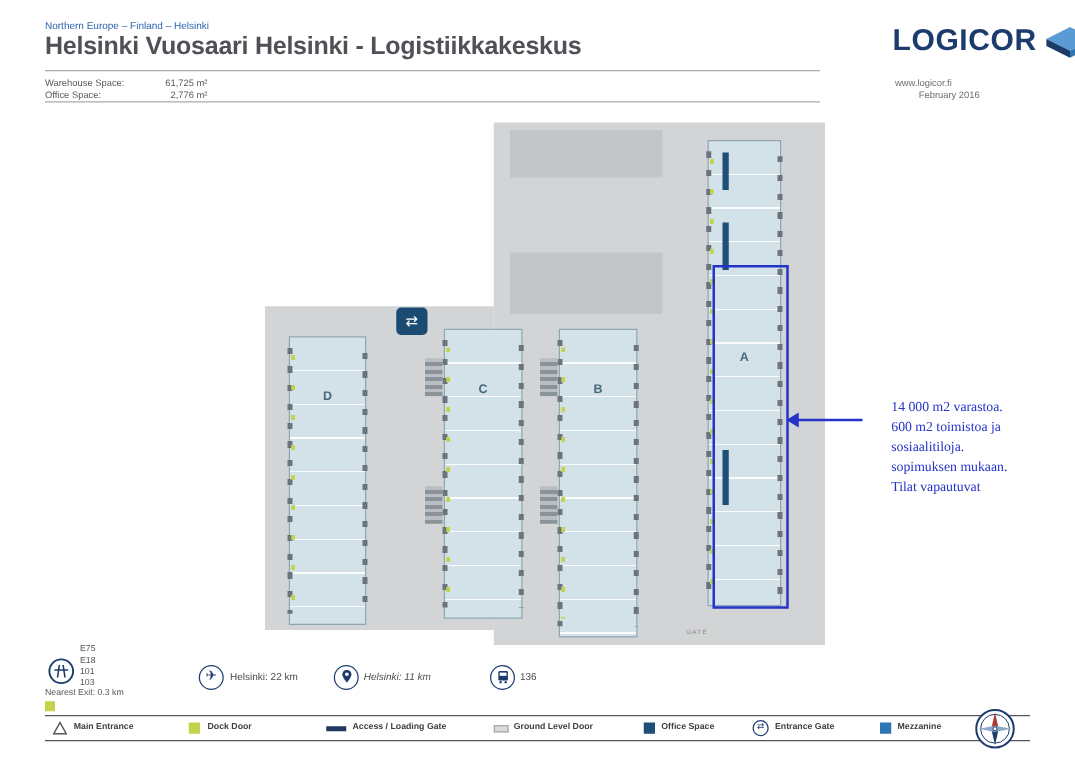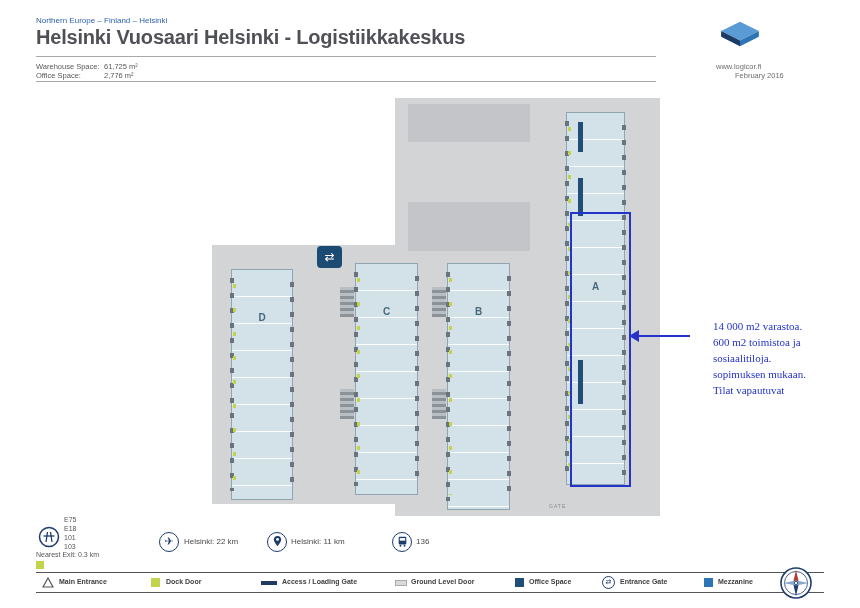--- a/index.html
+++ b/index.html
@@ -7,21 +7,21 @@
         font-family:"Liberation Sans",sans-serif;color:#58595b;}
 
   
   .breadcrumb{position:absolute;left:36px;top:16px;font-size:8px;color:#2e64ad;}
   .title{position:absolute;left:36px;top:26px;font-size:20px;font-weight:bold;color:#505156;letter-spacing:-.2px;}
   .rule{position:absolute;height:1px;background:#a7a9ac;}
   .rule-title{left:36px;top:56px;width:620px;}
   .rule-stats{left:36px;top:81px;width:620px;}
   .stat-row{position:absolute;left:36px;font-size:7.5px;color:#58595b;}
   .stat-row .lab{display:inline-block;width:68px;}
-  .stat-row .val{display:inline-block;width:62px;text-align:left;}
+  .stat-row .val{display:inline-block;width:62px;text-align:right;}
   .stat-1{top:62px;} .stat-2{top:71px;}
   .logo{position:absolute;left:714px;top:16px;display:flex;align-items:center;}
   .logo-text{font-size:24px;font-weight:bold;color:#1d3c6e;letter-spacing:.5px;}
   .logo svg{margin-left:5px;}
   .website{position:absolute;left:716px;top:62px;font-size:7.5px;color:#6d6e71;}
   .date{position:absolute;left:735px;top:71px;font-size:7.5px;color:#6d6e71;}
 
   
   .map-bg{position:absolute;background:#d2d4d6;}
   .bg-right{left:395px;top:98px;width:265px;height:418px;}
@@ -70,21 +70,21 @@
   .roads span{display:block;}
   .nearest{position:absolute;left:36px;top:551px;font-size:7px;color:#55565a;}
   .green-sq{position:absolute;left:36px;top:561px;width:8px;height:8px;background:#c3d34c;}
 
   .circ-icon{position:absolute;width:20px;height:20px;border:1.5px solid #1d3c6e;border-radius:50%;
         box-sizing:border-box;background:#fff;text-align:center;color:#1d3c6e;}
   .tr-plane{left:159px;top:532px;font-size:11px;line-height:17px;}
   .tr-pin{left:267px;top:532px;}
   .tr-bus{left:392px;top:532px;}
   .tr-label{position:absolute;top:537px;font-size:8px;color:#4a4b4d;}
-  .tl1{left:184px;} .tl2{left:291px;} .tl3{left:416px;text-align:center;}
+  .tl1{left:184px;} .tl2{left:291px;font-style:italic;} .tl3{left:416px;text-align:center;}
 
   
   .legend-line-top{left:36px;top:572px;width:788px;background:#55565b;}
   .legend-line-bot{left:36px;top:592px;width:788px;background:#55565b;}
   .lg-label{position:absolute;top:578px;font-size:7px;font-weight:bold;color:#3f4043;}
   .lg-tri{position:absolute;left:42px;top:577px;}
   .lg-dock{position:absolute;left:151px;top:578px;width:9px;height:9px;background:#c3d34c;}
   .lg-access{position:absolute;left:261px;top:581px;width:16px;height:4px;background:#1e3a5f;}
   .lg-ground{position:absolute;left:395px;top:580px;width:12px;height:6px;background:#d9dadc;border:1px solid #a7a9ac;box-sizing:border-box;}
   .lg-office{position:absolute;left:515px;top:578px;width:9px;height:9px;background:#1f4e79;}
@@ -105,20 +105,21 @@
   <div class="rule rule-title"></div>
   <div class="stat-row stat-1">
     <span class="lab">Warehouse Space:</span><span class="val">61,725 m²</span>
   </div>
   <div class="stat-row stat-2">
     <span class="lab">Office Space:</span><span class="val">2,776 m²</span>
   </div>
   <div class="rule rule-stats"></div>
 
   <div class="logo">
+    <span class="logo-text">LOGICOR</span>
     <svg width="42" height="34" viewBox="0 0 44 36">
       <polygon points="2,16 22,6 42,16 22,26" fill="#5b9bd5"></polygon>
       <polygon points="2,16 2,22 22,32 22,26" fill="#1b3a66"></polygon>
       <polygon points="42,16 42,22 22,32 22,26" fill="#2e75b6"></polygon>
     </svg>
   </div>
   <div class="website">www.logicor.fi</div>
   <div class="date">February 2016</div>
 
   <div class="map-bg bg-right"></div>

